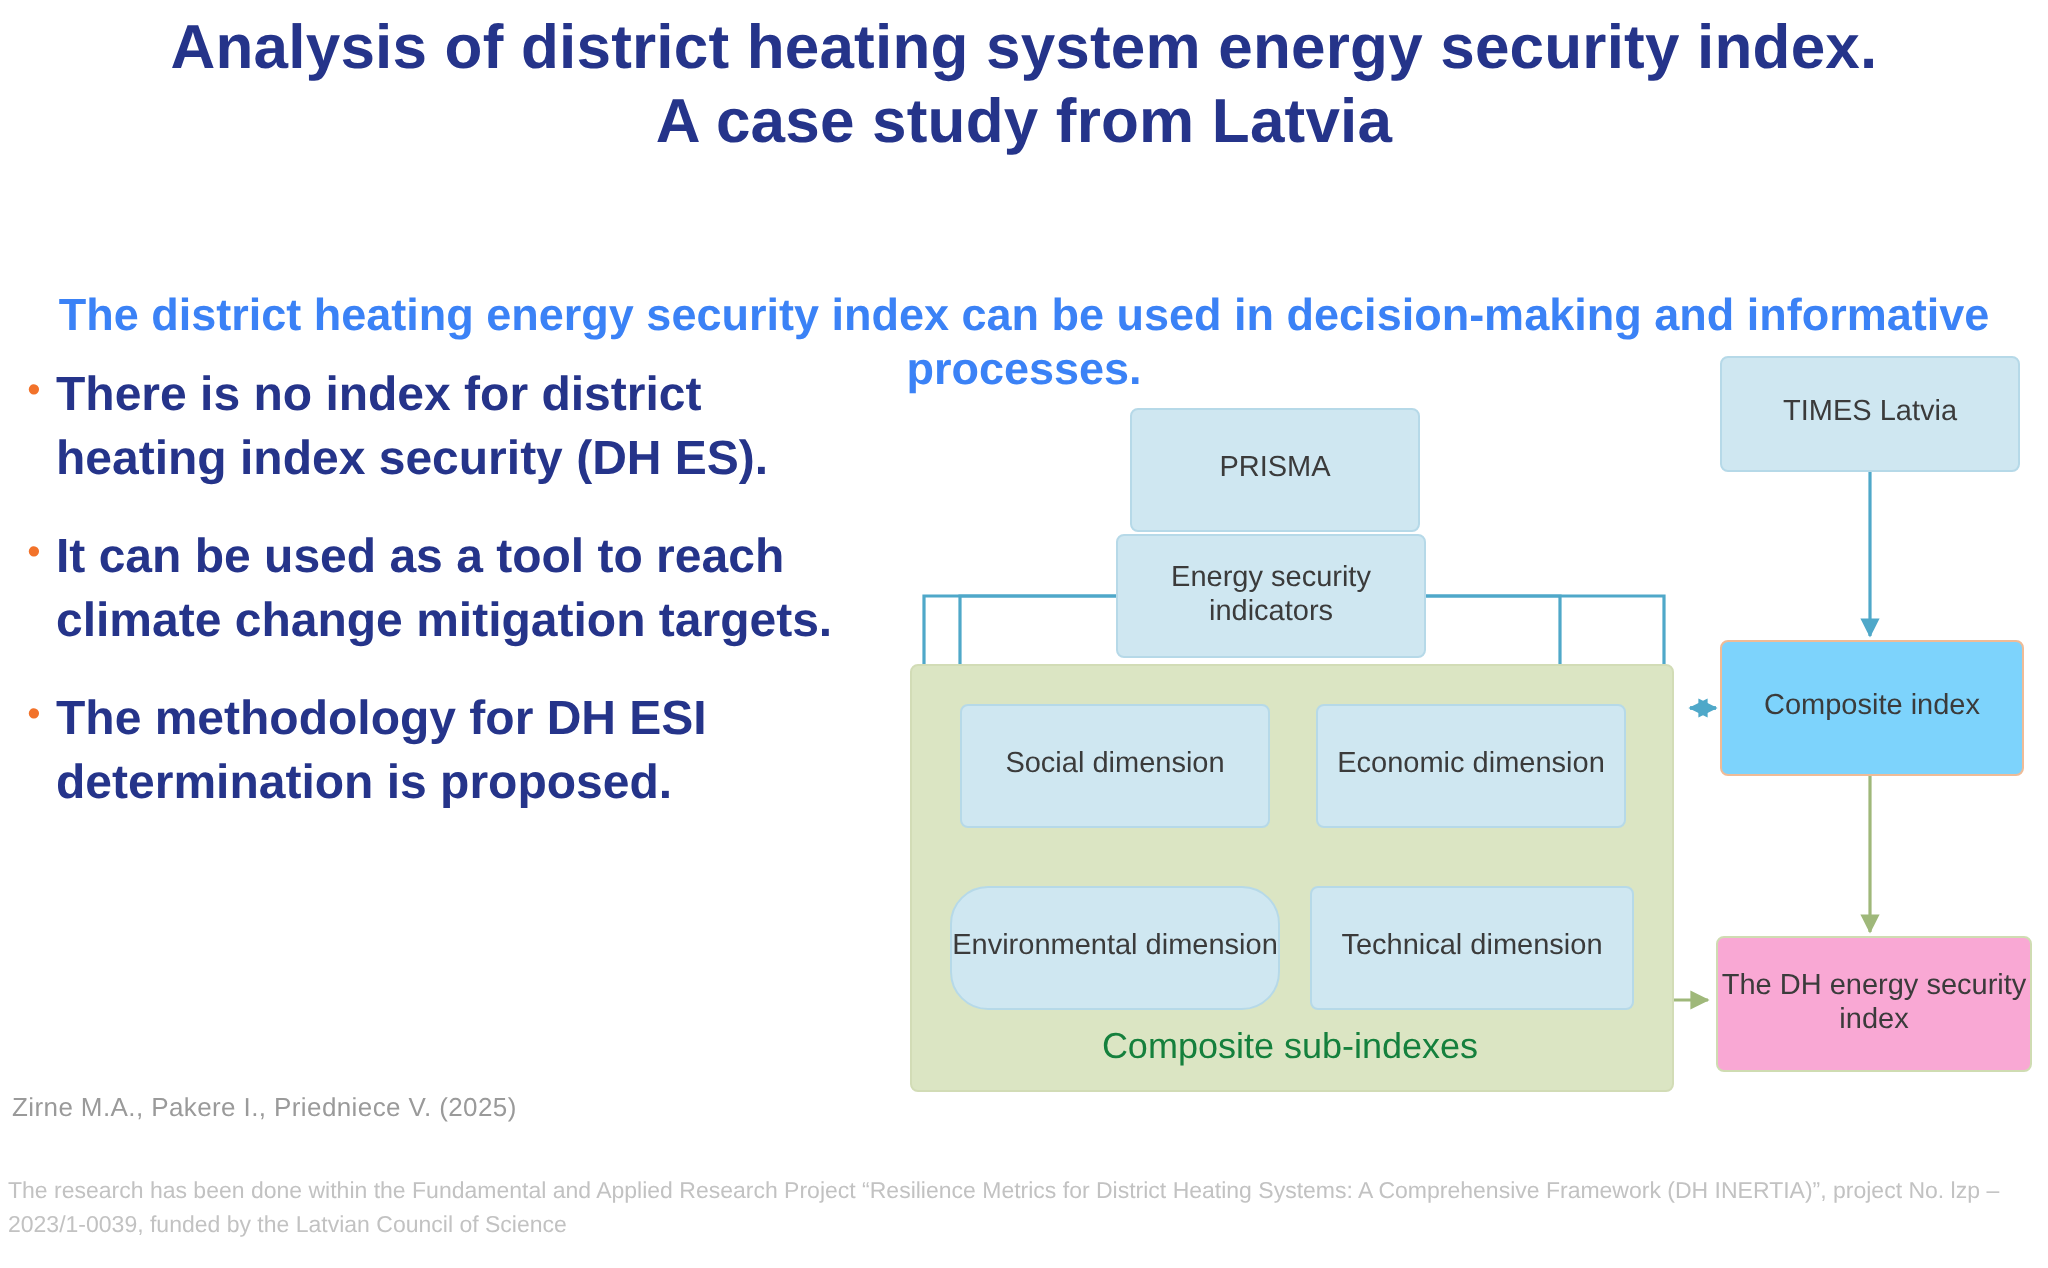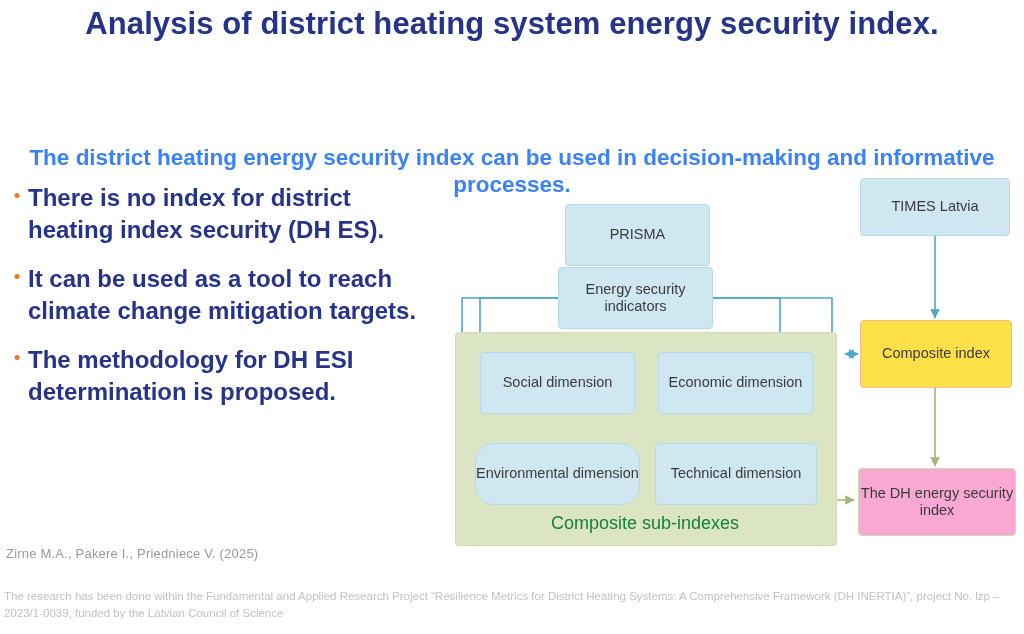--- a/index.html
+++ b/index.html
@@ -117,21 +117,21 @@
     color: #3b3b3b;
     font-size: 14.5px;
     line-height: 1.2;
     border-radius: 4px;
   }
   .node.blue {
     background: #cfe7f1;
     border: 1px solid #b6d9e8;
   }
   .node.peach {
-    background: #fde047;
+    background: #7dd3fc;
     border: 1px solid #f0bb96;
   }
   .node.green {
     background: #f9a8d4;
     border: 1px solid #cfdcb2;
   }
   .panel {
     position: absolute;
     background: #dbe5c3;
     border: 1px solid #d2dcb6;
@@ -158,20 +158,21 @@
   #node-composite   { left: 420px; top: 150px; width: 152px; height: 68px; }
   #node-dhesi       { left: 418px; top: 298px; width: 158px; height: 68px; }
 </style>
 </head>
 <body>
 
 <div class="slide">
 
   <div class="title">
     <div>Analysis of district heating system energy security index.</div>
+    <div>A case study from Latvia</div>
   </div>
 
   <div class="subtitle">The district heating energy security index can be used in decision-making and informative processes.</div>
 
   <div class="bullets">
     <div class="bullet">
       <span class="bullet-dot">•</span>
       <span class="bullet-text">There is no index for district heating index security (DH ES).</span>
     </div>
     <div class="bullet">

